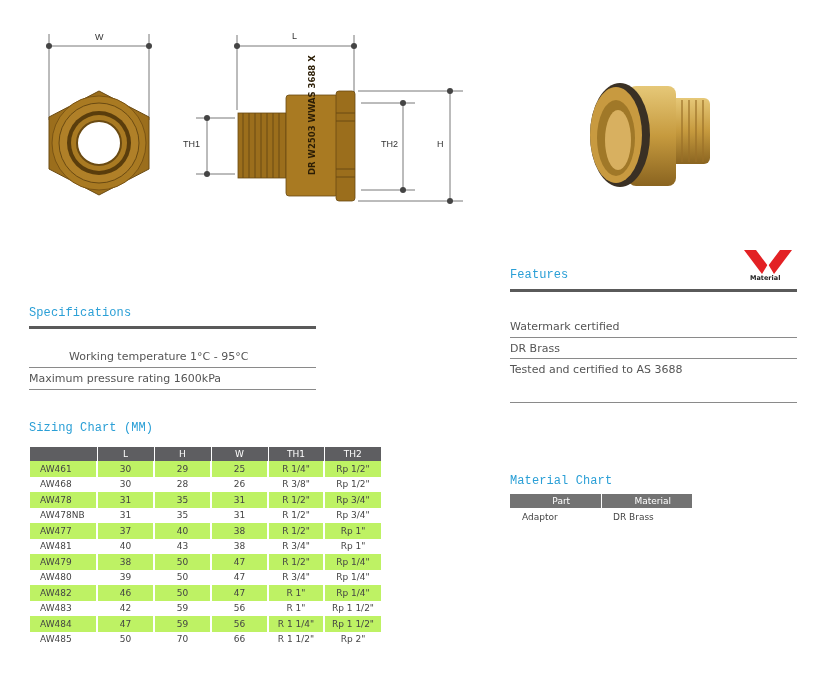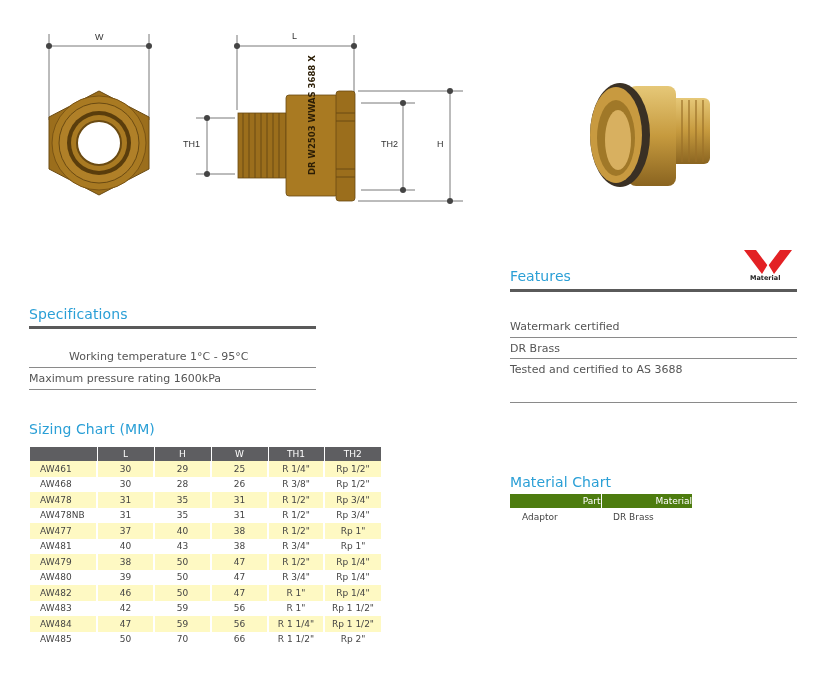--- a/index.html
+++ b/index.html
@@ -1,33 +1,33 @@
 <!DOCTYPE html>
 <html><head>
 <meta charset="utf-8">
 <style>
   html, body { margin:0; padding:0; }
   body { width:825px; height:682px; background:#ffffff; position:relative; overflow:hidden;
          font-family:"DejaVu Sans", "Liberation Sans", sans-serif; color:#4a4a4a; }
   .abs { position:absolute; }
-  .section-title { position:absolute; font-size:14px; color:#2a9fd6; letter-spacing:0.1px; }
+  .section-title { position:absolute; font-size:12px; color:#2a9fd6; letter-spacing:0.1px;font-family:Liberation Mono, monospace; }
   .thick-rule { position:absolute; height:3px; background:#5a5a5a; }
   .thin-rule { position:absolute; height:1px; background:#8a8a8a; }
   .spec-line { position:absolute; font-size:11px; color:#555; }
   
   .sz-table { position:absolute; left:30px; top:447px; border-collapse:collapse; font-size:9px; color:#444; }
   .sz-table th { background:#5e5e61; color:#ffffff; font-weight:normal; height:14px; padding:0;
                  border-right:1px solid #ffffff; text-align:center; font-size:9px; }
   .sz-table th:last-child { border-right:none; }
   .sz-table td { height:15.5px; padding:0; text-align:center; border-right:2px solid #ffffff; }
   .sz-table td:first-child { text-align:left; padding-left:10px; }
   .sz-table td:last-child { border-right:none; }
-  .sz-table tr.alt td { background:#fef9c3; }
+  .sz-table tr.alt td { background:#bef264; }
   .mat-table { position:absolute; left:510px; top:494px; border-collapse:collapse; font-size:9px; color:#444; }
-  .mat-table th { background:#4d7c0f; color:#fff; font-weight:normal; text-align:right; height:14px; padding:0 0 0 12px; border-right:1px solid #fff; }
+  .mat-table th { background:#737373; color:#fff; font-weight:normal; text-align:center; height:14px; padding:0 0 0 12px; border-right:1px solid #fff; }
   .mat-table th:last-child { border-right:none; }
   .mat-table td { padding:2px 0 0 12px; height:13px; }
   .dim-label { position:absolute; font-size:9px; color:#333; font-family:"Liberation Sans", sans-serif; }
 </style>
 </head>
 <body>
 
 <div class="abs" style="left:20px;top:20px;width:160px;height:200px;">
   <svg width="160" height="200" viewBox="0 0 160 200">
     <line x1="29" y1="14" x2="29" y2="100" stroke="#555" stroke-width="0.8"></line>

